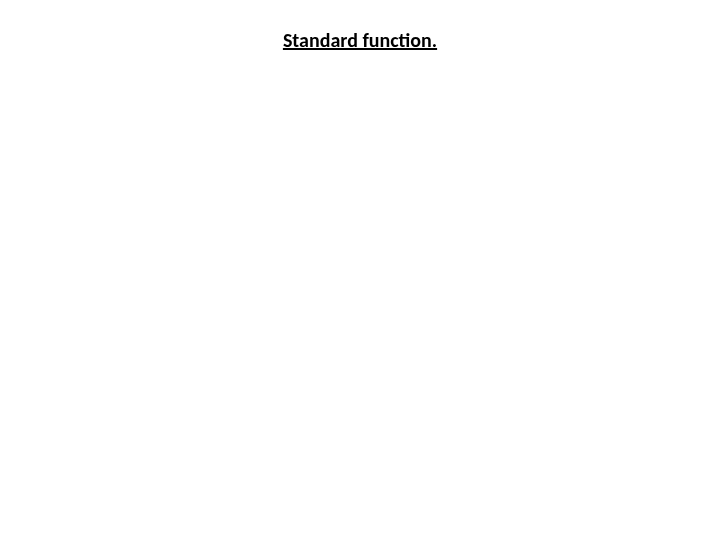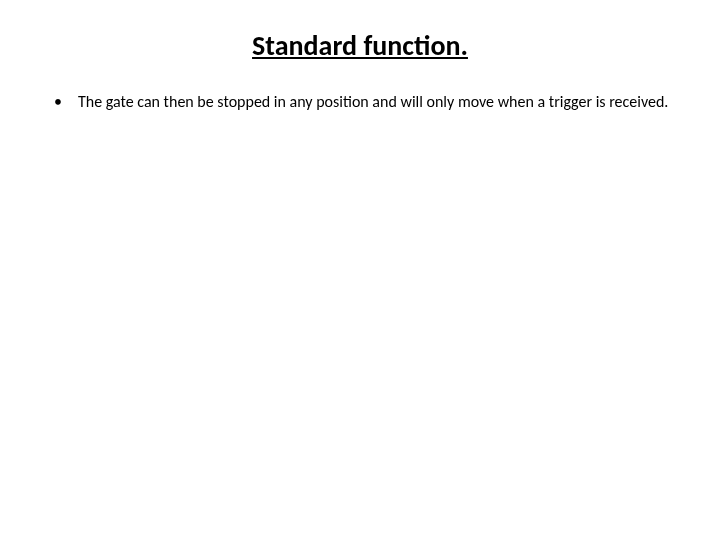--- a/index.html
+++ b/index.html
@@ -6,21 +6,21 @@
     body {
       width: 720px;
       height: 540px;
       background: #ffffff;
       font-family: Calibri, "Segoe UI", Arial, sans-serif;
       color: #000000;
       padding: 28px 40px 0 40px;
     }
     .title {
       text-align: center;
-      font-size: 28px;
+      font-size: 20px;
       font-weight: 700;
       text-decoration: underline;
       margin-bottom: 28px;
     }
     .bullets {
       list-style: none;
       padding-left: 14px;
     }
     .bullets li {
       position: relative;
@@ -40,16 +40,13 @@
       text-decoration: underline;
       font-weight: 700;
     }
   </style>
 </head>
 <body>
 
 <h1 class="title">Standard function.</h1>
 
 <ul class="bullets">
-  <li>
-    <span>The gate can then be stopped in any position and will only move when a trigger is received.</span><span style="text-decoration: underline;"></span><span></span>
-  </li>
 </ul>
 
 </body></html>

